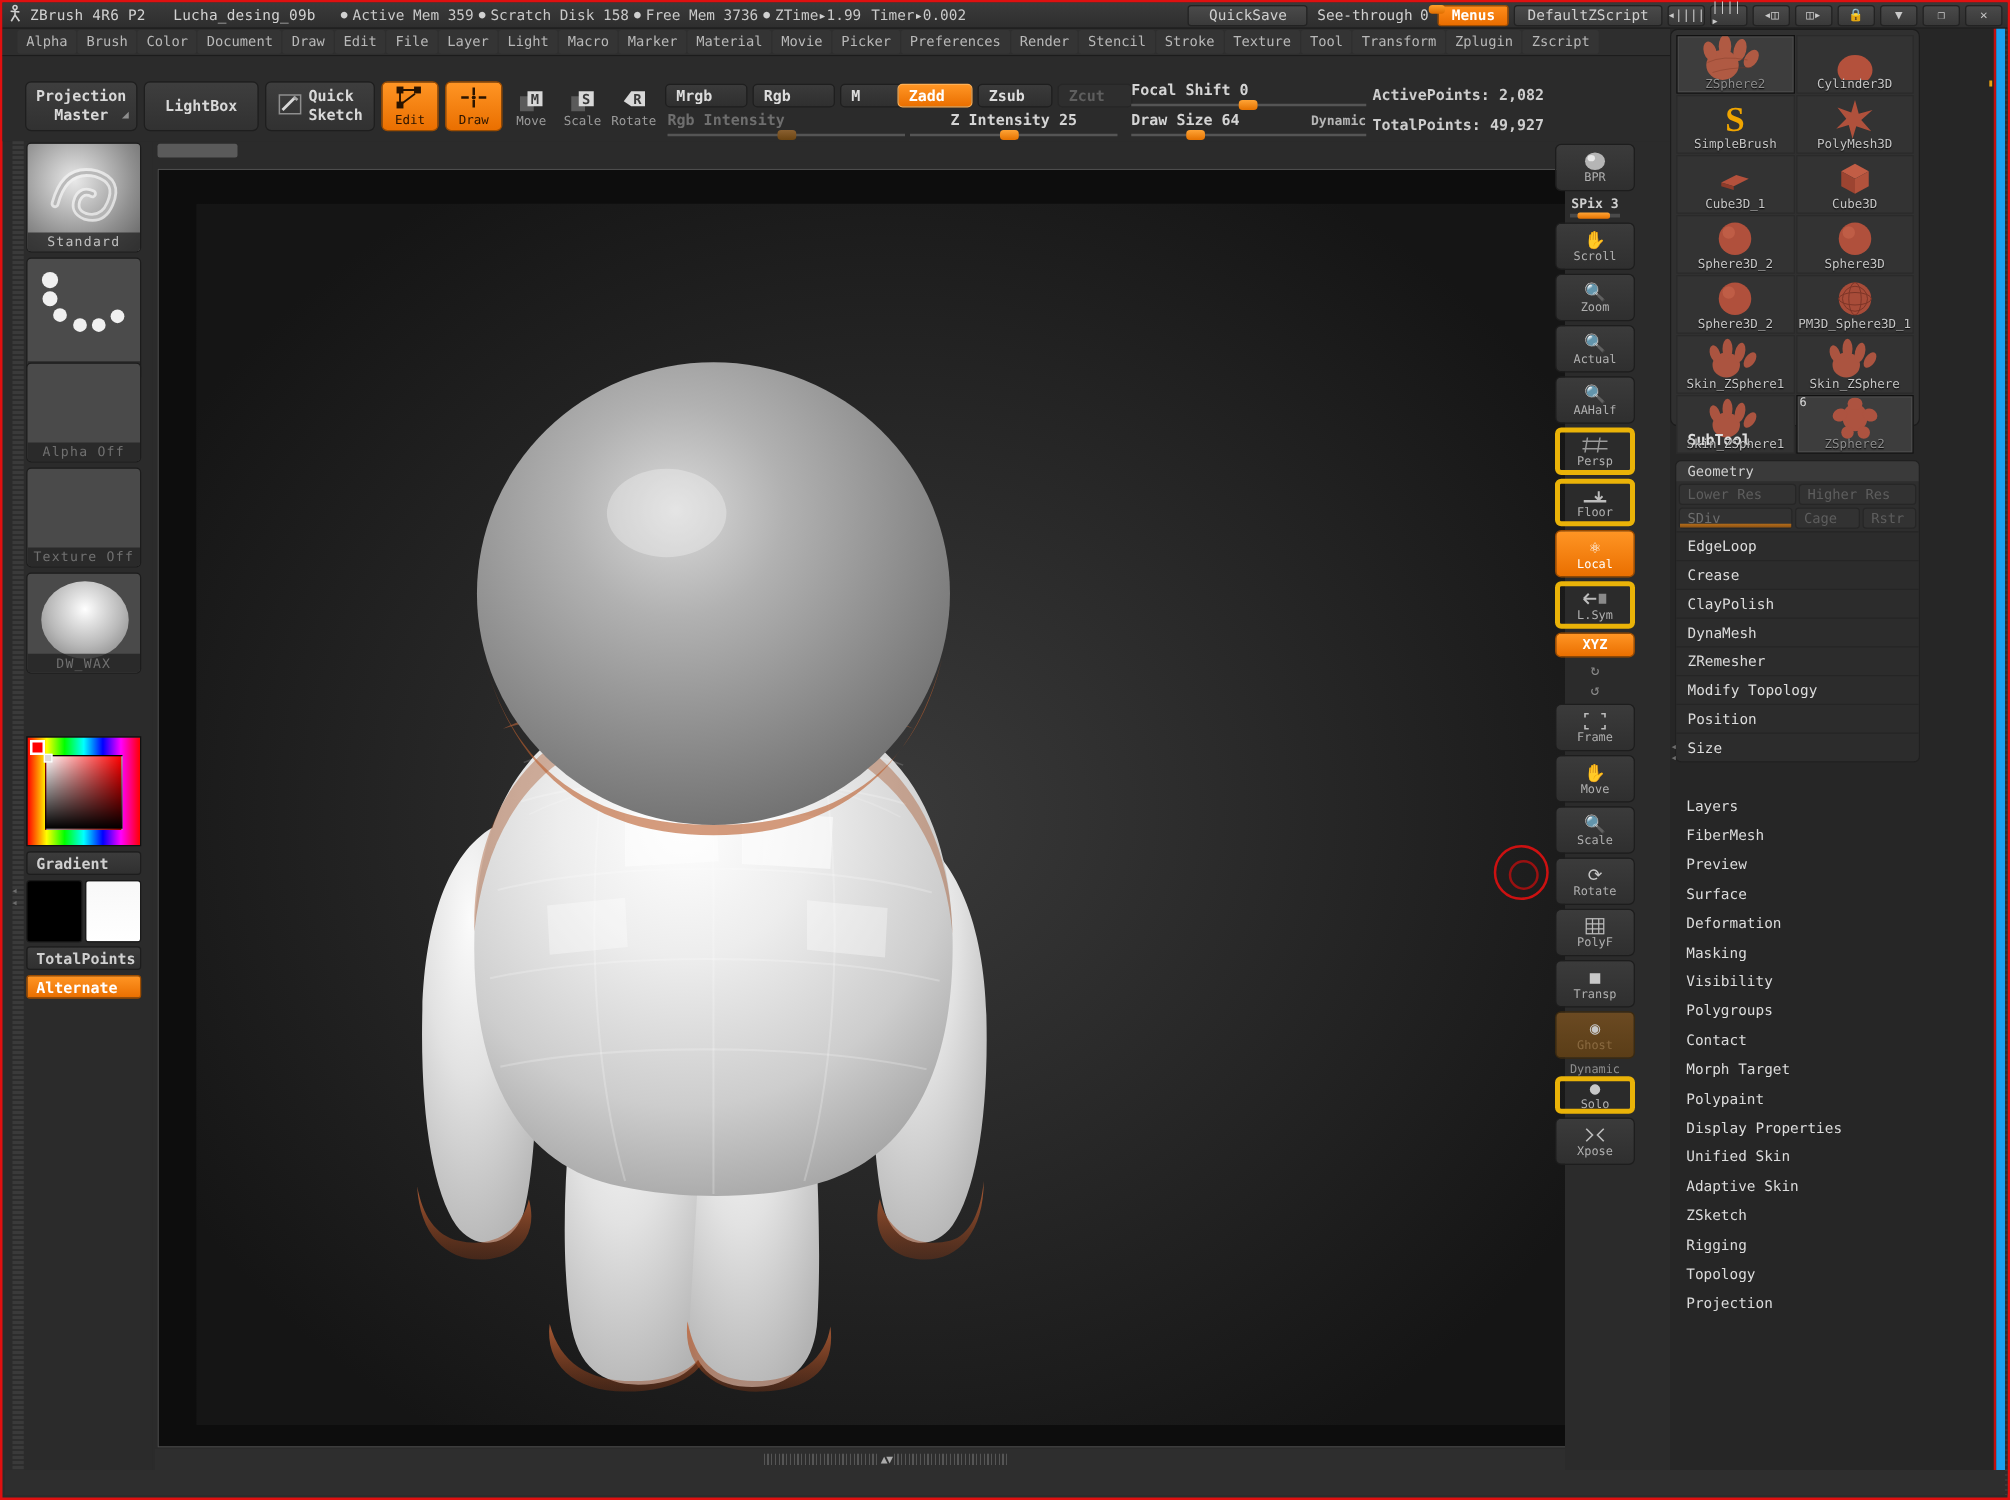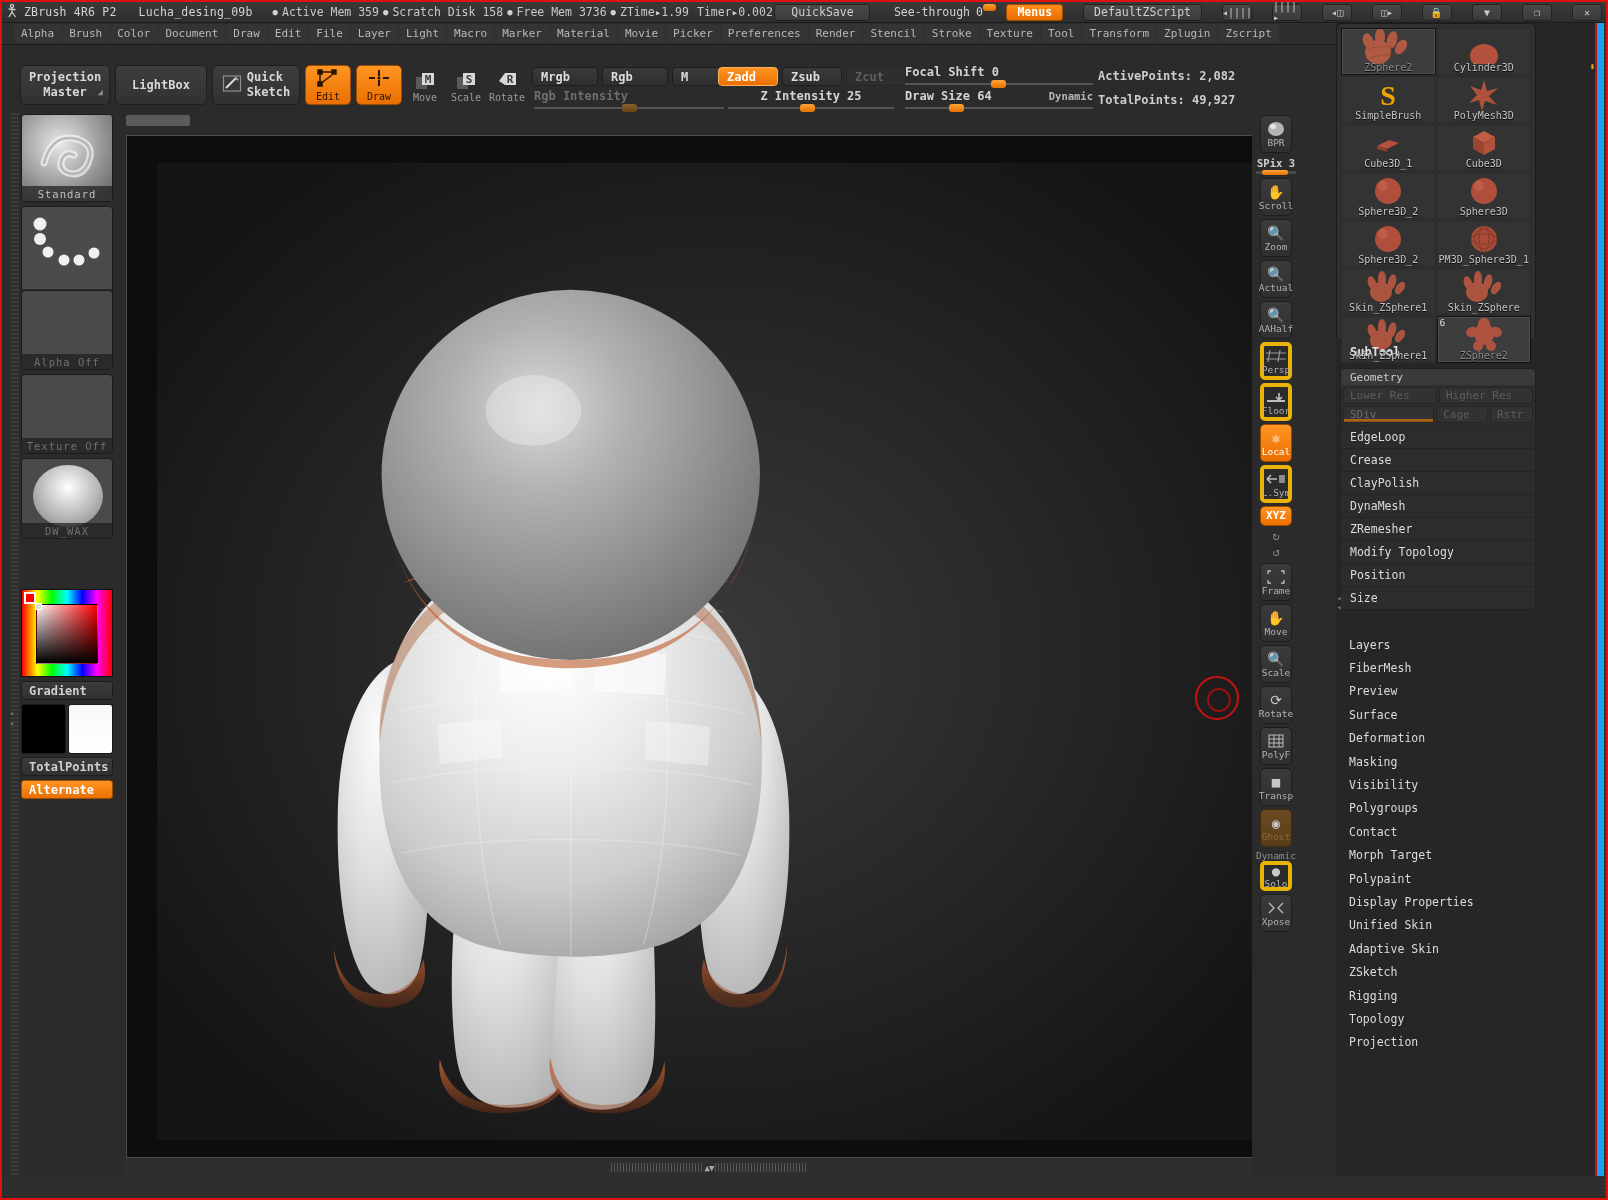--- a/index.html
+++ b/index.html
@@ -22,21 +22,21 @@
     position:absolute; top:0; left:0; right:0; height:21px;
     background:linear-gradient(#3a3a3a,#2e2e2e);
     display:flex; align-items:center; gap:0px;
     border-bottom:1px solid #1a1a1a;
   }
   .zlogo { width:22px; text-align:center; color:#c8c8c8; font-size:13px; }
   .titletext { color:#d2d2d2; font-size:11.5px; letter-spacing:0.2px; white-space:nowrap; }
   .tstat { color:#c9c9c9; font-size:11.5px; white-space:nowrap; }
   .dotsep { color:#d0d0d0; padding:0 4px; font-size:9px; }
   .arrowsep { color:#d0d0d0; }
-  .tb-right { margin-left:auto; display:flex; align-items:center; gap:20px; padding-right:4px;}
+  .tb-right { margin-left:auto; display:flex; align-items:center; gap:4px; padding-right:4px;}
   .tbtn {
     background:linear-gradient(#4a4a4a,#3a3a3a);
     border:1px solid #222; border-radius:3px;
     color:#cfcfcf; font-size:11.5px;
     padding:2px 10px; height:17px; line-height:13px;
     display:flex; align-items:center; justify-content:center;
     white-space:nowrap;
   }
   .tbtn.orange { background:linear-gradient(#ff8c1a,#e96d00); color:#fff; border-color:#a14d00; font-weight:bold;}
   .seethru { display:flex; flex-direction:row; justify-content:center; width:96px; }
@@ -180,21 +180,21 @@
 
   
   .fig { position:absolute; left:0; top:0; right:0; bottom:0; }
 
   
   .rtoolbar {
     position:absolute; top:111px; right:306px; width:48px; bottom:22px;
     background:#2b2b2b; display:flex; flex-direction:column; align-items:center; padding-top:2px;
   }
   .rbtn {
-    width:32px; height:38px; margin-bottom:3px; border-radius:5px;
+    width:64px; height:38px; margin-bottom:3px; border-radius:5px;
     background:linear-gradient(#3b3b3b,#2f2f2f); border:1px solid #1d1d1d;
     display:flex; flex-direction:column; align-items:center; justify-content:center;
   }
   .rbtn.on { background:linear-gradient(#ff9524,#ea6f00); border-color:#9c4c00; }
   .rbtn.flat { background:transparent; border:4px solid #eab308;justify-content:center; }
   .rbtn.dimmed { background:linear-gradient(#6b4a22,#5a3d17); border-color:#3b2a10; }
   .rbtn .gl { height:18px; display:flex; align-items:center; justify-content:center; color:#c8c8c8; font-size:14px;}
   .rbtn.on .gl { color:#fff; }
   .rbtn .cap { font-size:9.5px; color:#b0b0b0; line-height:10px; }
   .rbtn.on .cap { color:#fff; }

